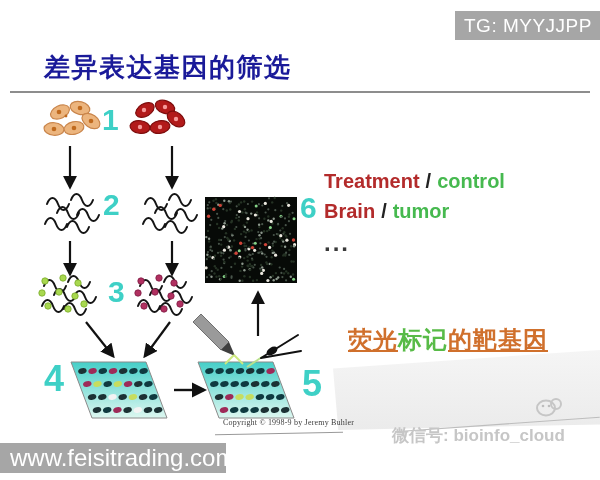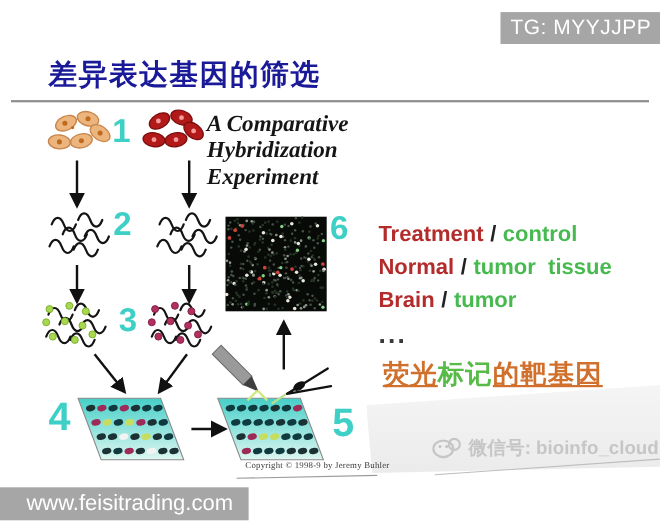--- a/index.html
+++ b/index.html
@@ -37,44 +37,44 @@
   .s4{left:44px;top:358px;font-size:36px;}
   .s5{left:302px;top:363px;font-size:36px;}
   .s6{left:300px;top:191px;}
 
   .exp-title{
     position:absolute;left:188px;top:100px;width:160px;
     font-family:"Liberation Serif",serif;font-weight:bold;font-style:italic;
     font-size:21px;line-height:24px;color:#151515;
   }
 
-  .compare{position:absolute;left:344px;top:166px;font-size:20px;font-weight:bold;line-height:30px;margin-top:32px;}
+  .compare{position:absolute;left:324px;top:166px;font-size:20px;font-weight:bold;line-height:30px;}
   .crow .red{color:var(--red_term,#b32b2b);}
   .crow .sl{color:#222;margin:0 6px;font-weight:bold;}
   .crow .grn{color:var(--green_term,#46b94f);white-space:pre;}
   .cmore{color:#3a3a3a;font-size:24px;letter-spacing:2px;line-height:26px;margin-top:4px;}
 
   .caption{position:absolute;left:348px;top:324px;font-size:24px;font-weight:bold;letter-spacing:1px;}
   .cap-o{color:var(--orange_caption,#d0702c);text-decoration:underline;}
   .cap-g{color:var(--green_caption,#58bb47);}
 
   .copyright{
     position:absolute;left:223px;top:418px;font-size:8px;color:#3c3c3c;
     font-family:Liberation Serif, serif;letter-spacing:.2px;
   }
 
   .watermark{
-    position:absolute;left:392px;top:396px;display:flex;align-items:flex-start;gap:4px;
-    color:#c6c6c6;font-size:17px;font-weight:bold;
+    position:absolute;left:392px;top:396px;display:flex;align-items:flex-end;gap:4px;
+    color:#c6c6c6;font-size:17px;font-weight:bold;flex-direction:column;
   }
 
   .footer-badge{
     position:absolute;left:0;top:443px;width:226px;height:30px;
-    background:var(--badge_gray,#a6a6a6);color:#fff;font-size:20px;line-height:30px;
-    padding-left:24px;box-sizing:border-box;font-weight:normal;
+    background:var(--badge_gray,#a6a6a6);color:#fff;font-size:24px;line-height:30px;
+    padding-left:10px;box-sizing:border-box;font-weight:normal;
   }
 </style>
 </head>
 <body>
 
 <div class="stage">
 
   <div class="panel-curl"></div>
   <div class="thin1"></div>
   <div class="thin2"></div>
@@ -569,32 +569,24 @@
     </g>
   </svg>
 
   <div class="step s1">1</div>
   <div class="step s2">2</div>
   <div class="step s3">3</div>
   <div class="step s4">4</div>
   <div class="step s5">5</div>
   <div class="step s6">6</div>
 
-  <div class="exp-title">
-    <div>A Comparative</div>
-    <div>Hybridization</div>
-    <div>Experiment</div>
-  </div>
 
   <div class="compare">
     <div class="crow">
       <span class="red">Treatment</span><span class="sl">/</span><span class="grn">control</span>
-    </div>
-    <div class="crow">
-      <span class="red">Normal</span><span class="sl">/</span><span class="grn">tumor  tissue</span>
     </div>
     <div class="crow">
       <span class="red">Brain</span><span class="sl">/</span><span class="grn">tumor</span>
     </div>
     <div class="cmore">...</div>
   </div>
 
   <div class="caption">
     <span class="cap-o">荧光</span><span class="cap-g">标记</span><span class="cap-o">的靶基因</span>
   </div>

